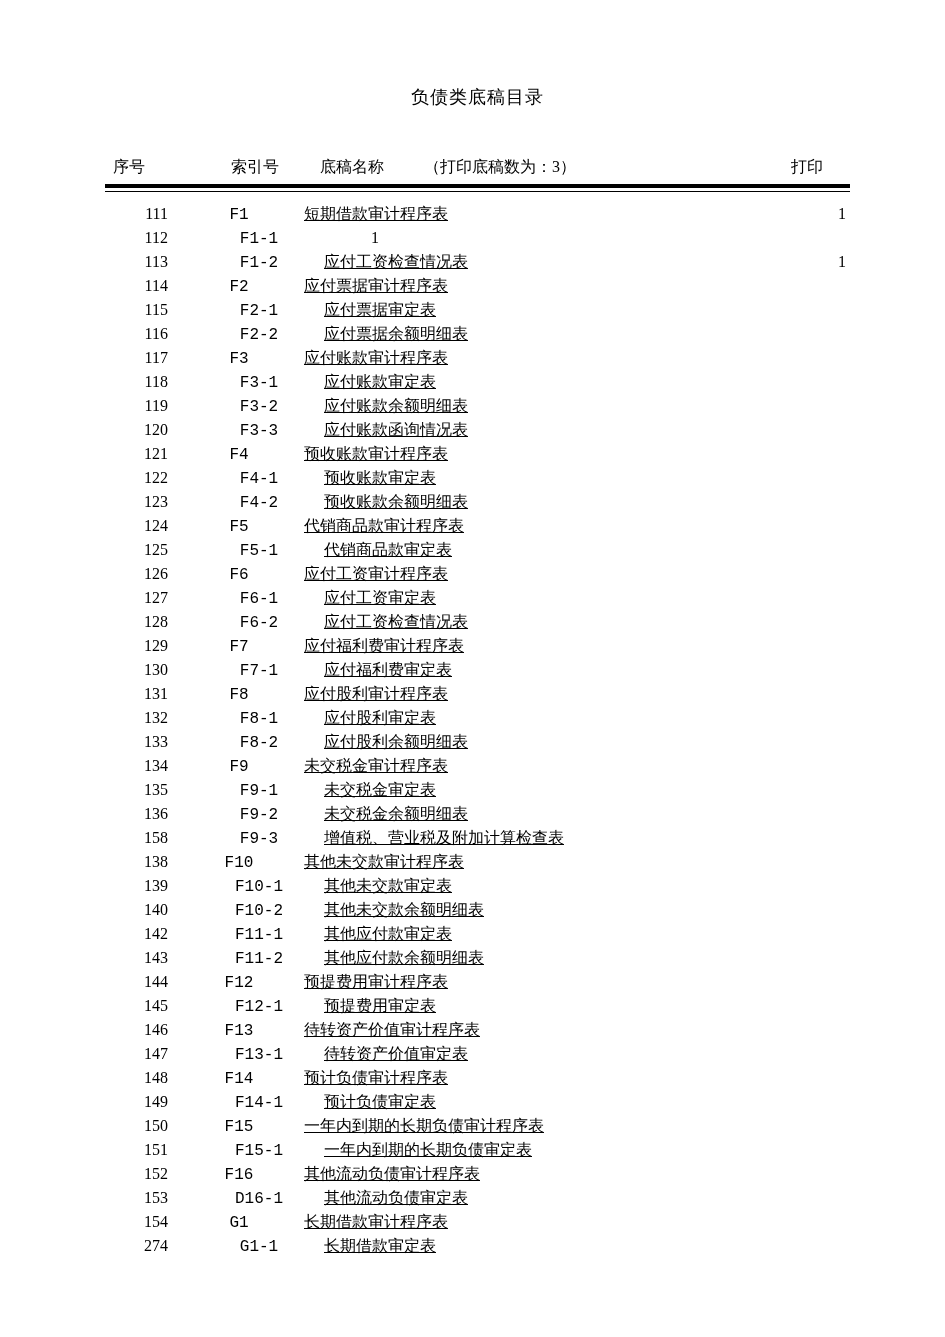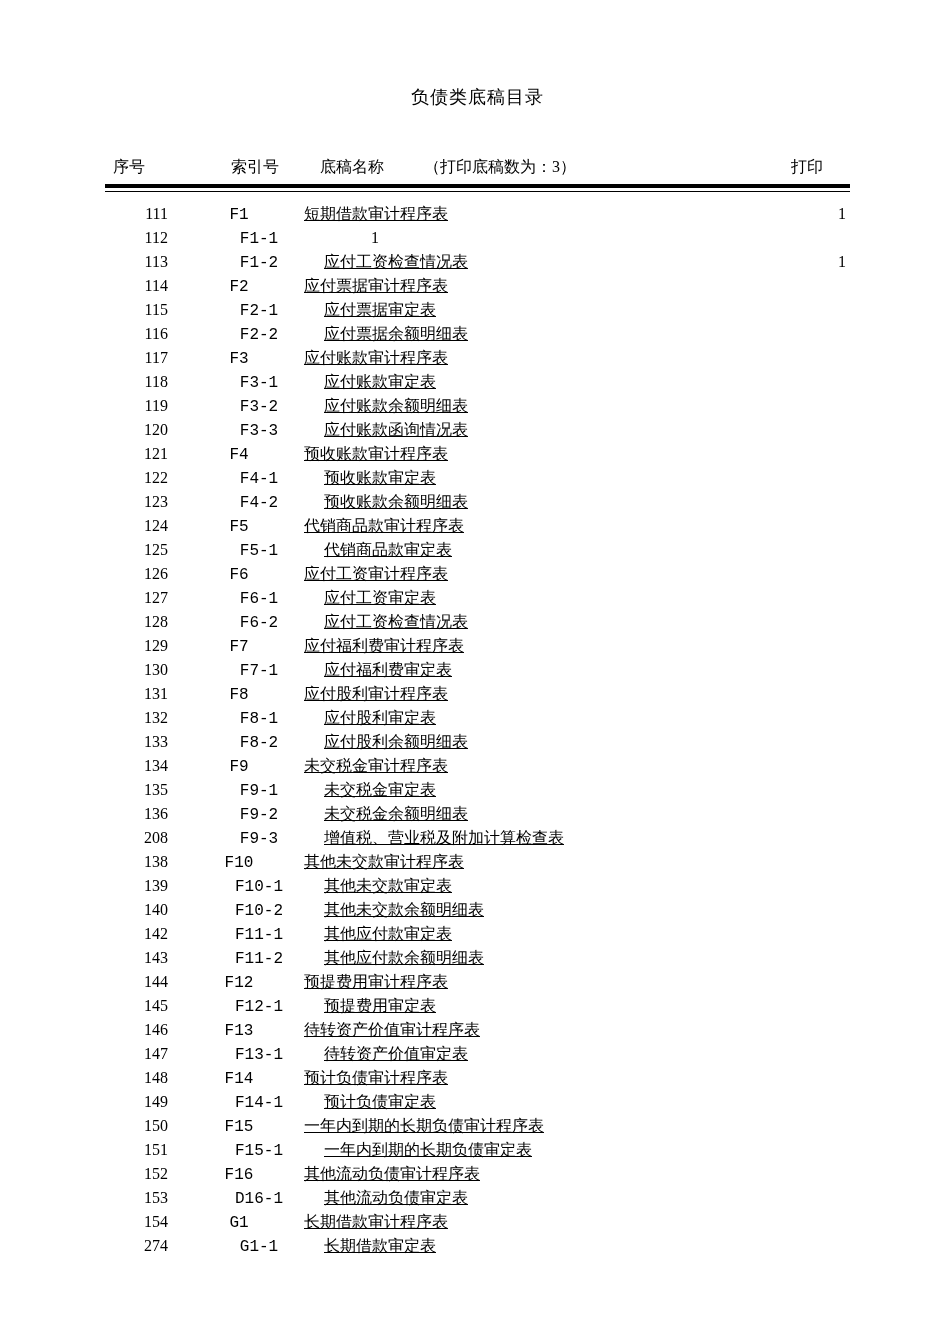--- a/index.html
+++ b/index.html
@@ -257,21 +257,21 @@
         <div class="col-name"><a href="#">未交税金审定表</a></div>
         <div class="col-print"></div>
       </div>
       <div class="row">
         <div class="col-seq">136</div>
         <div class="col-idx idx-sub">F9-2</div>
         <div class="col-name"><a href="#">未交税金余额明细表</a></div>
         <div class="col-print"></div>
       </div>
       <div class="row">
-        <div class="col-seq">208</div>
+        <div class="col-seq">158</div>
         <div class="col-idx idx-sub">F9-3</div>
         <div class="col-name"><a href="#">增值税、营业税及附加计算检查表</a></div>
         <div class="col-print"></div>
       </div>
       <div class="row">
         <div class="col-seq">138</div>
         <div class="col-idx idx-top">F10</div>
         <div class="col-name"><a href="#">其他未交款审计程序表</a></div>
         <div class="col-print"></div>
       </div>

